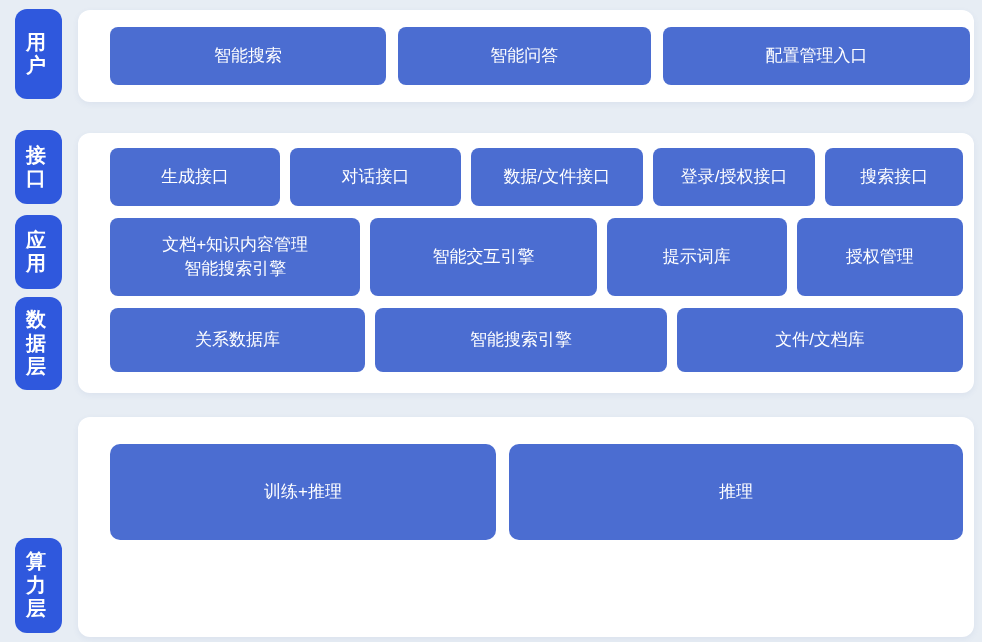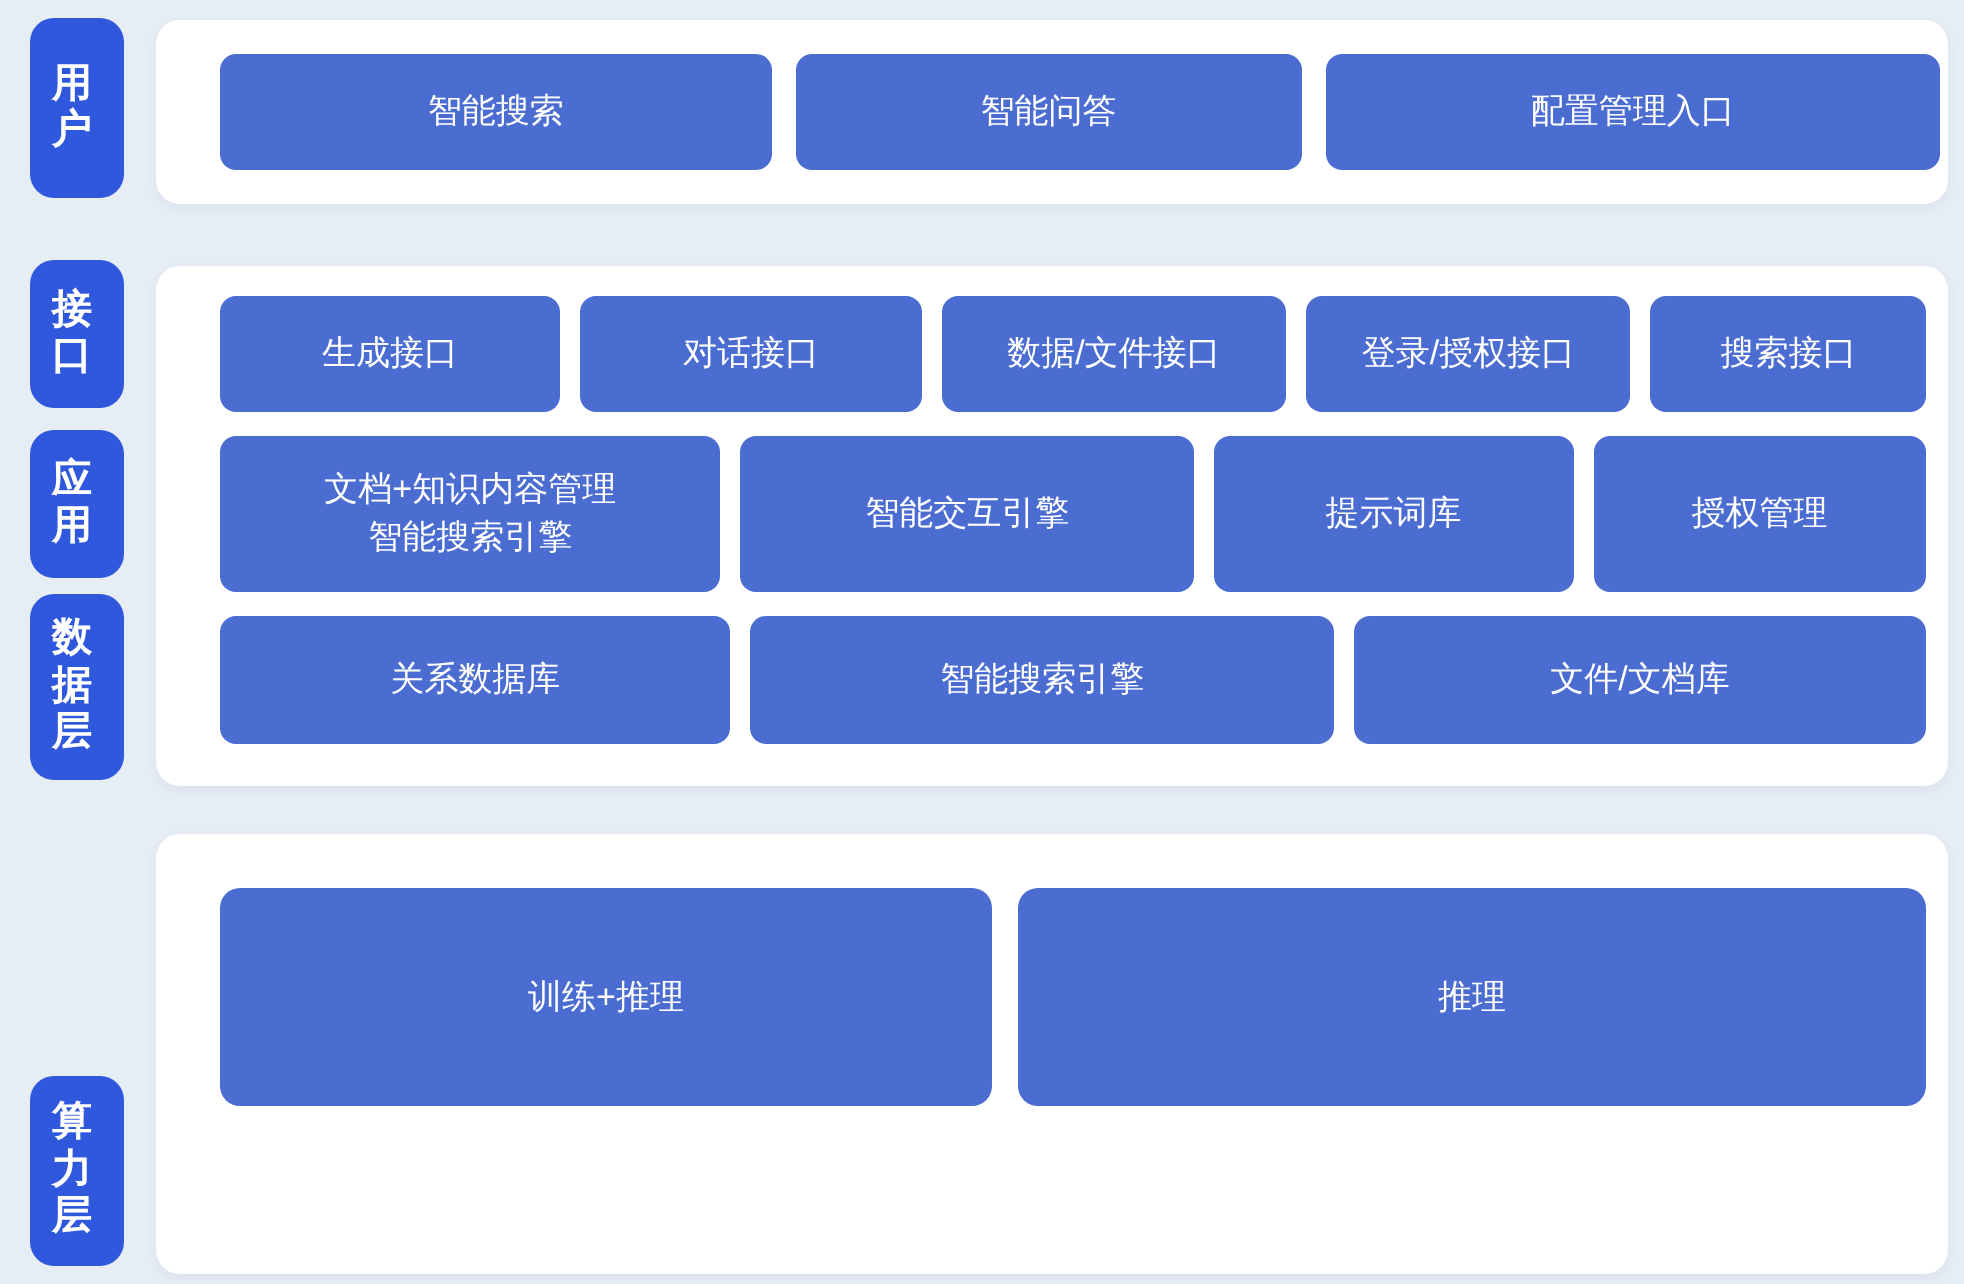--- a/index.html
+++ b/index.html
@@ -67,21 +67,21 @@
     display: flex;
     flex-direction: row;
     gap: 10px;
     min-height: 0;
   }
   .row-user      { height: 58px; }
   .row-interface { height: 58px; }
   .row-app       { height: 78px; }
   .row-data      { height: 64px; }
   .row-model     { height: 73px; gap: 24px; }
-  .row-compute   { height: 109px; gap: 13px; }
+  .row-compute   { height: 96px; gap: 13px; }
   .row-user { height: 100%; gap: 12px; }
 
   
   .block {
     background: var(--block, #4b6dd1);
     border-radius: 8px;
     color: var(--block-text, #ffffff);
     font-size: 17px;
     line-height: 1.4;
     display: flex;

